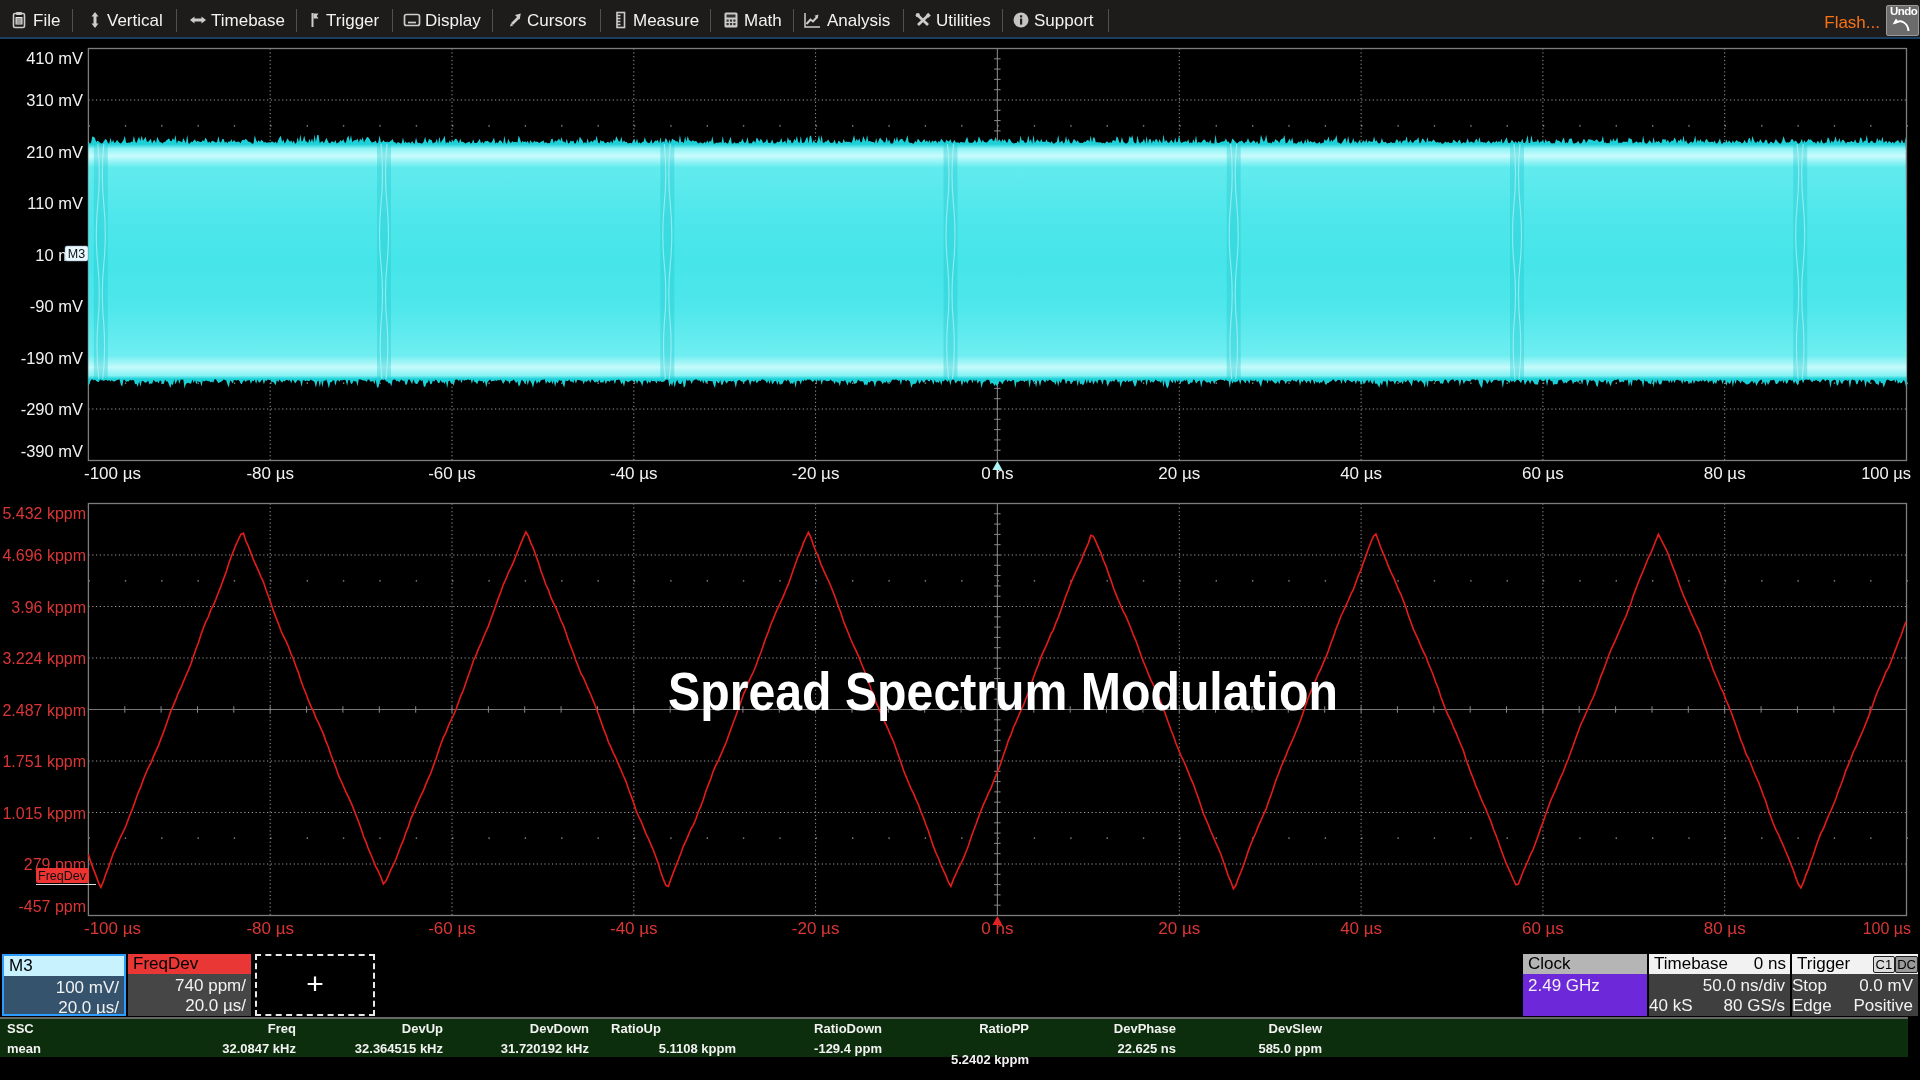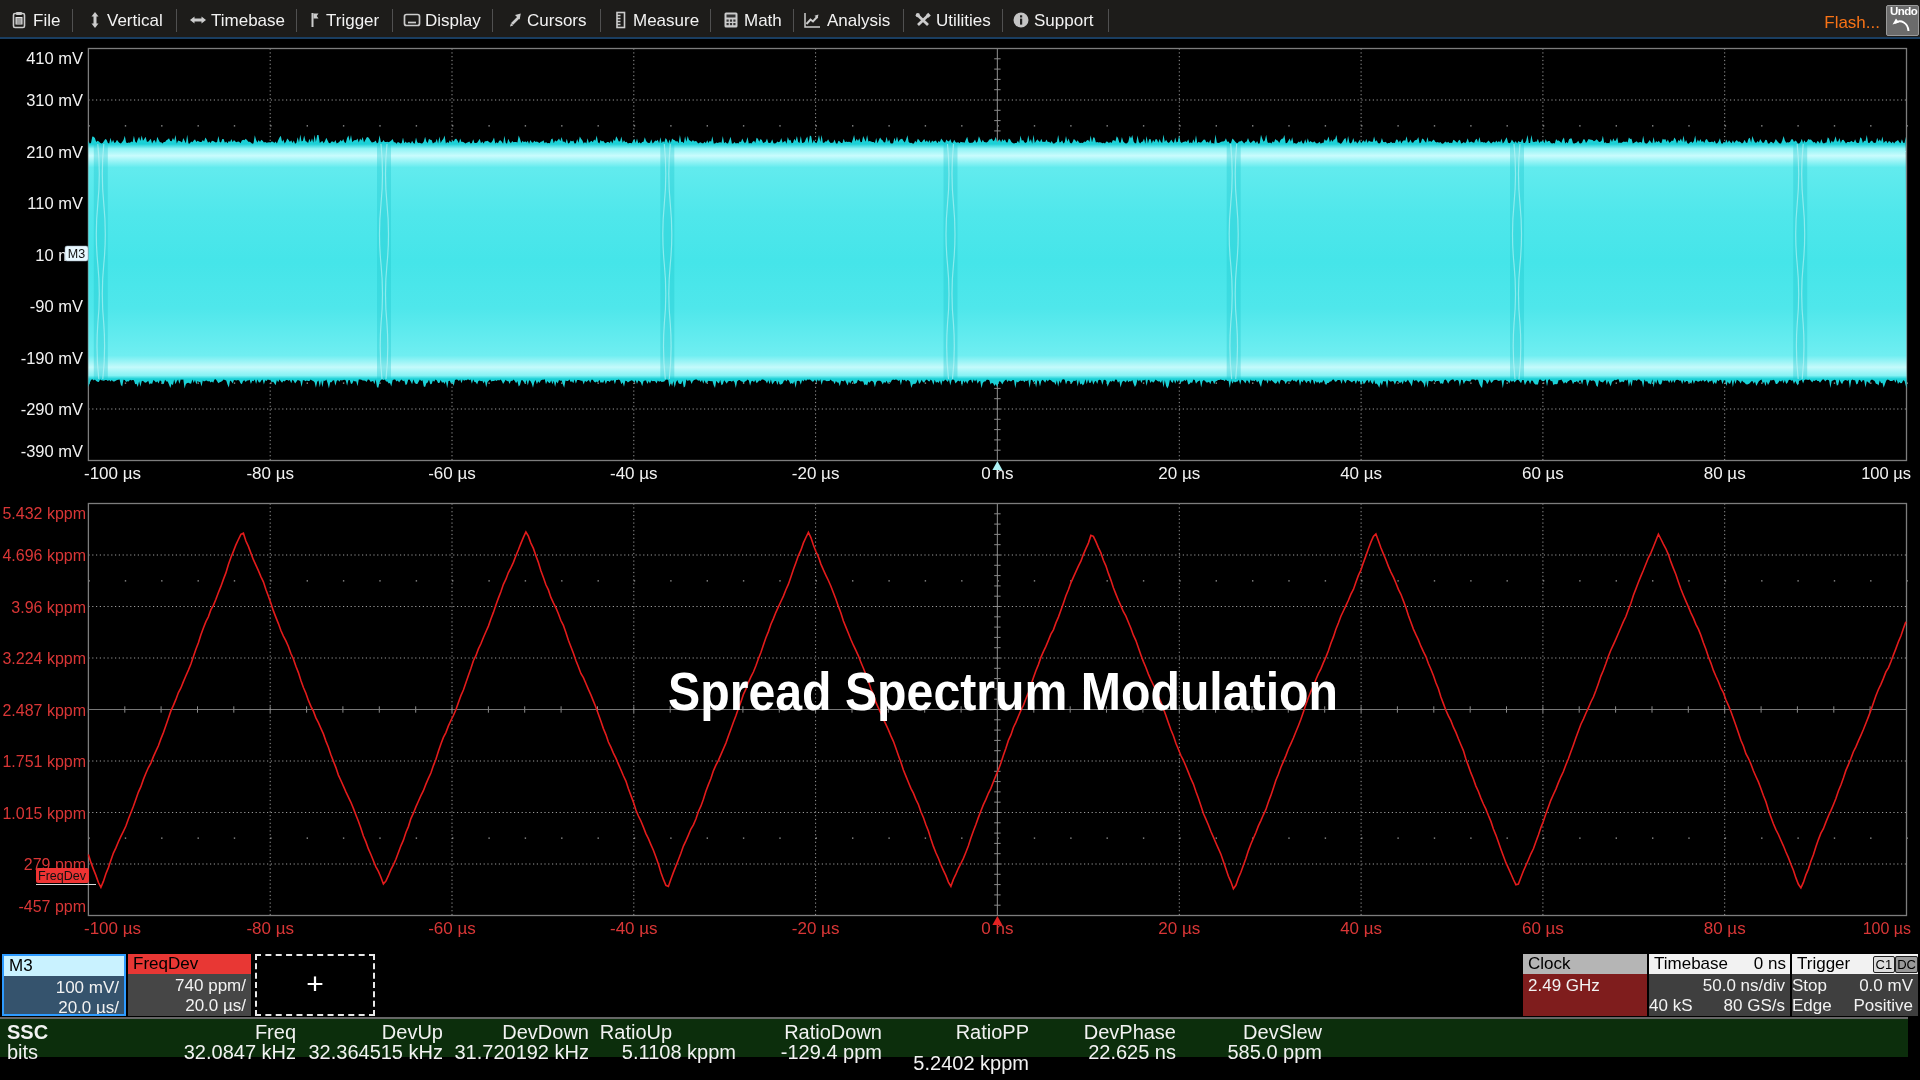--- a/index.html
+++ b/index.html
@@ -10,22 +10,22 @@
 .msep { position:absolute; top:9px; width:1px; height:23px; background:#505050; }
 #flash { position:absolute; top:13px; right:40px; font-size:17px; color:#f97316; }
 #undo { position:absolute; top:5px; right:1px; width:33px; height:31px; background:#6b6b6b; border:1px solid #9a9a9a; border-radius:2px; }
 #undo .ut { position:absolute; top:-1px; left:3px; font-size:11.5px; font-weight:bold; color:#fff; letter-spacing:-0.5px; }
 svg text { font-family:"Liberation Sans", sans-serif; }
 #boxes { position:absolute; left:0; top:953px; width:1920px; height:64px; background:#000; }
 .box { position:absolute; top:1px; height:62px; overflow:hidden; }
 .bhead { height:20px; font-size:17px; line-height:20px; padding-left:5px; color:#000; }
 .bbody { height:42px; font-size:17px; color:#f2f2f2; text-align:right; padding-right:5px; line-height:19.5px; padding-top:2px; }
 .lbl { float:left; text-align:left; }
-#mtable { position:absolute; left:0; top:1017px; width:1908px; height:40px; background:#0c2e0c; border-top:2px solid #666; color:#f2f2f2; font-size:20px; }
-#mtable span { position:absolute; white-space:nowrap; }
+#mtable { position:absolute; left:0; top:1017px; width:1908px; height:40px; background:#0c2e0c; border-top:2px solid #666; color:#f2f2f2; font-size:13px; }
+#mtable span { position:absolute; white-space:nowrap;font-weight:bold; }
 #statusbar { position:absolute; left:0; top:1059px; width:1920px; height:21px; background:#2b2b2b; }
 </style></head>
 <body>
 <div id="root">
 
 <svg width="1920" height="1080" viewBox="0 0 1920 1080" style="position:absolute;left:0;top:0">
   <defs>
     <linearGradient id="bandg" x1="0" y1="144" x2="0" y2="379" gradientUnits="userSpaceOnUse">
       <stop offset="0" stop-color="#1bd0d6"></stop>
       <stop offset="0.02" stop-color="#8ff3f5"></stop>
@@ -263,37 +263,37 @@
     <div class="bhead" style="background:#c9f2ff">M3</div>
     <div class="bbody">100 mV/<br>20.0 µs/</div>
   </div>
   <div class="box" style="left:128px;width:123px;background:#464646">
     <div class="bhead" style="background:#e83734">FreqDev</div>
     <div class="bbody">740 ppm/<br>20.0 µs/</div>
   </div>
   <div class="box" style="left:255px;width:120px;background:#000;border:2px dashed #e8e8e8">
     <div style="color:#fff;font-size:30px;font-weight:300;text-align:center;line-height:56px">+</div>
   </div>
-  <div class="box" style="left:1523px;width:124px;background:#7f1d1d">
+  <div class="box" style="left:1523px;width:124px;background:#6d28d9">
     <div class="bhead" style="background:#b5b5b5">Clock</div>
     <div class="bbody" style="text-align:left;padding-left:5px">2.49 GHz</div>
   </div>
   <div class="box" style="left:1649px;width:141px;background:#3f3f3f">
     <div class="bhead" style="background:#f2f2f2">Timebase<span style="float:right;padding-right:4px">0 ns</span></div>
     <div class="bbody">50.0 ns/div<br><span class="lbl">40 kS</span>80 GS/s</div>
   </div>
   <div class="box" style="left:1792px;width:126px;background:#3f3f3f">
     <div class="bhead" style="background:#f2f2f2">Trigger<span style="float:right;font-size:13px;padding-top:1px"><span style="border:1.5px solid #222;border-radius:2px;padding:0 2px;background:#ddd">C1</span><span style="border:1.5px solid #222;border-radius:2px;padding:0 1px;background:#999">DC</span></span></div>
     <div class="bbody"><span class="lbl">Stop</span>0.0 mV<br><span class="lbl">Edge</span>Positive</div>
   </div>
 </div>
 
 <div id="mtable">
   <span style="left:7px;top:2px;font-weight:bold">SSC</span>
-  <span style="left:7px;top:22px">bits</span>
+  <span style="left:7px;top:22px">mean</span>
 <span style="left:96px;top:2px;width:200px;text-align:right">Freq</span>
 <span style="left:96px;top:22px;width:200px;text-align:right">32.0847 kHz</span>
 <span style="left:243px;top:2px;width:200px;text-align:right">DevUp</span>
 <span style="left:243px;top:22px;width:200px;text-align:right">32.364515 kHz</span>
 <span style="left:389px;top:2px;width:200px;text-align:right">DevDown</span>
 <span style="left:389px;top:22px;width:200px;text-align:right">31.720192 kHz</span>
 <span style="left:536px;top:2px;width:200px;text-align:center">RatioUp</span>
 <span style="left:536px;top:22px;width:200px;text-align:right">5.1108 kppm</span>
 <span style="left:682px;top:2px;width:200px;text-align:right">RatioDown</span>
 <span style="left:682px;top:22px;width:200px;text-align:right">-129.4 ppm</span>

